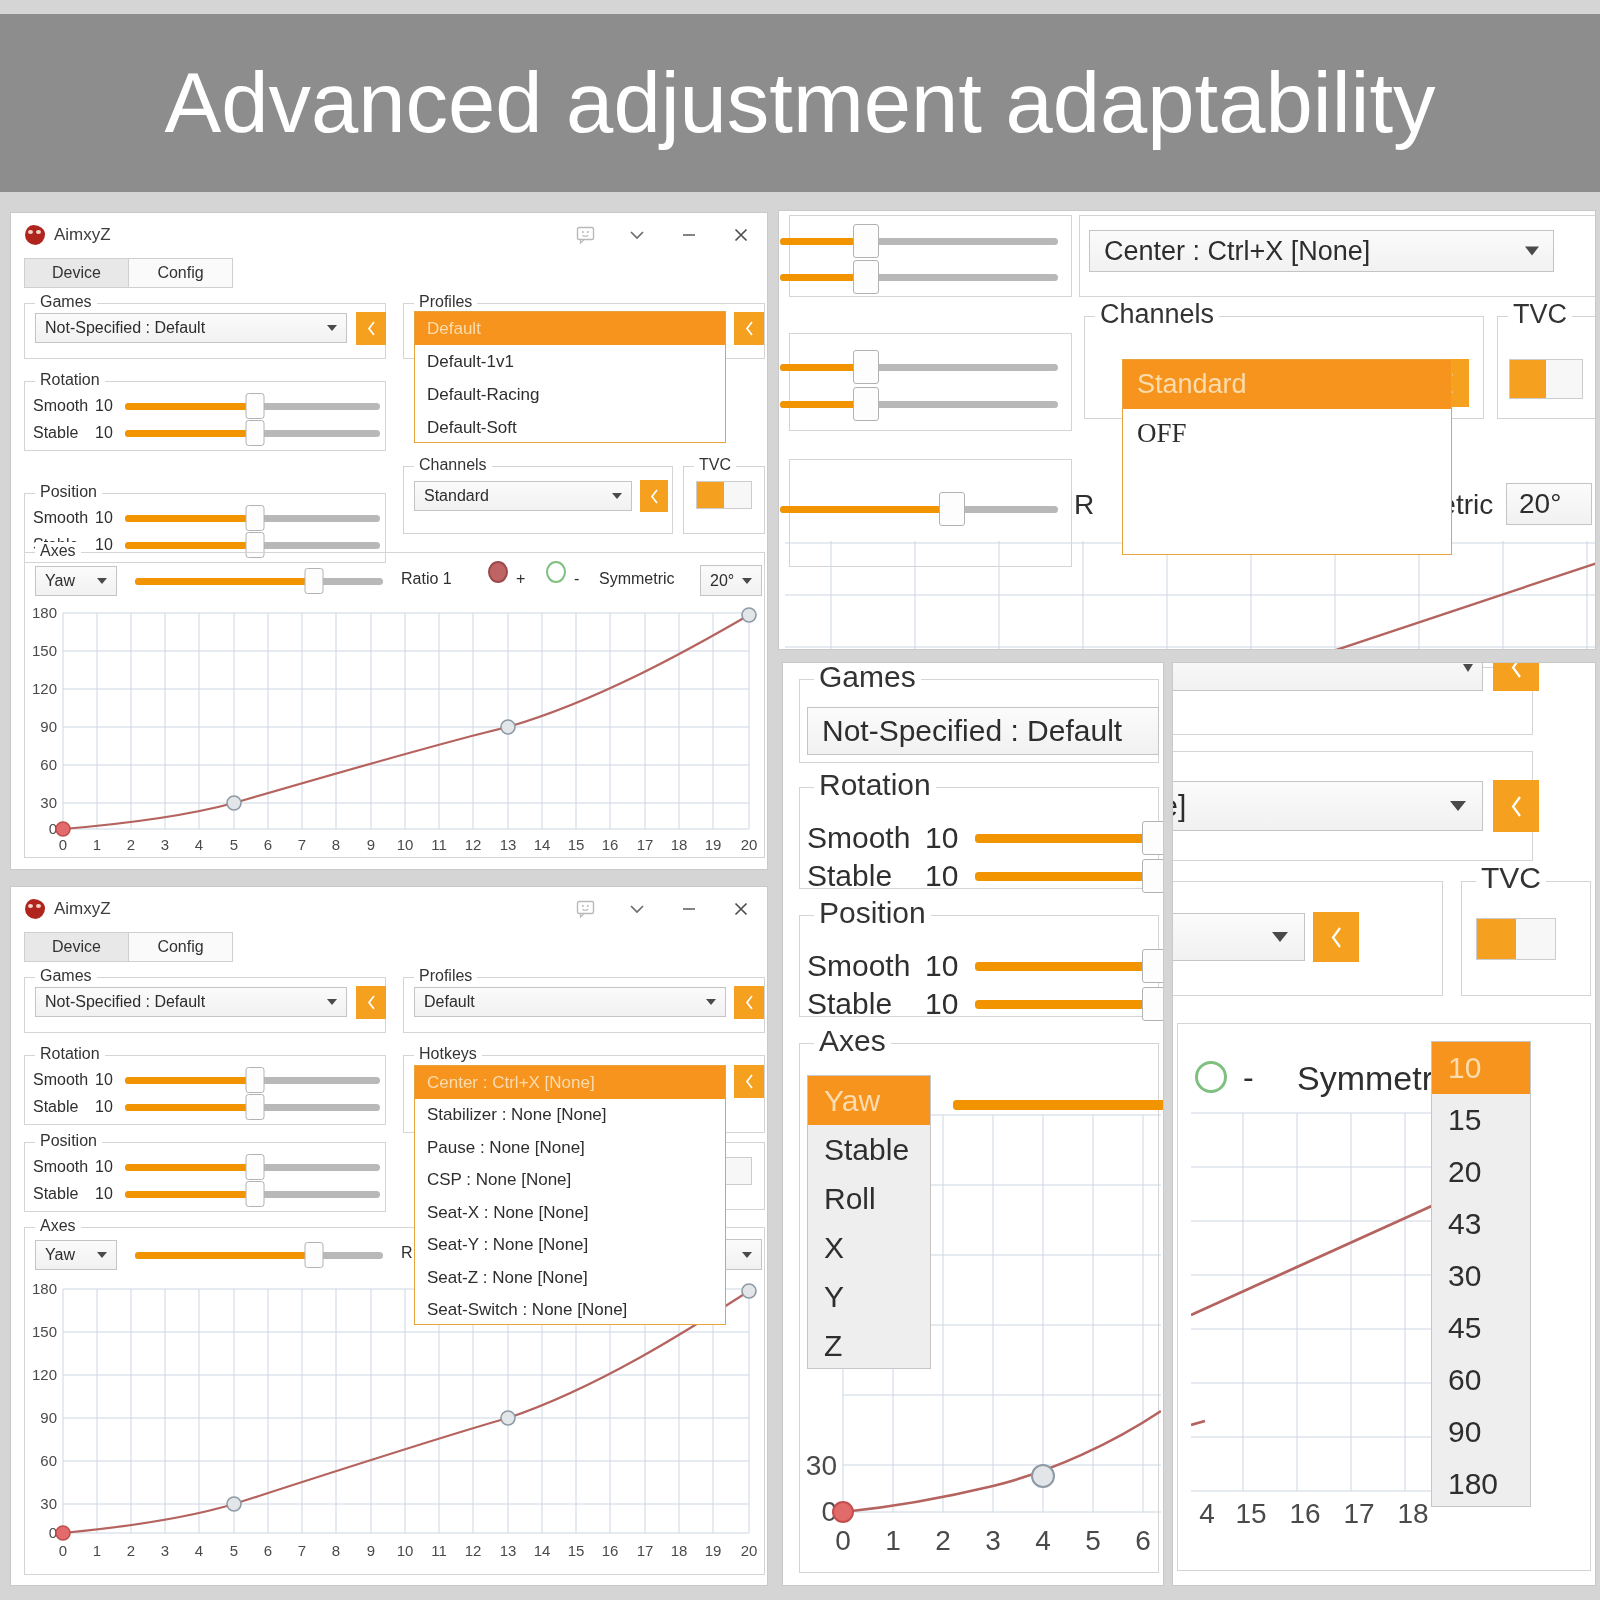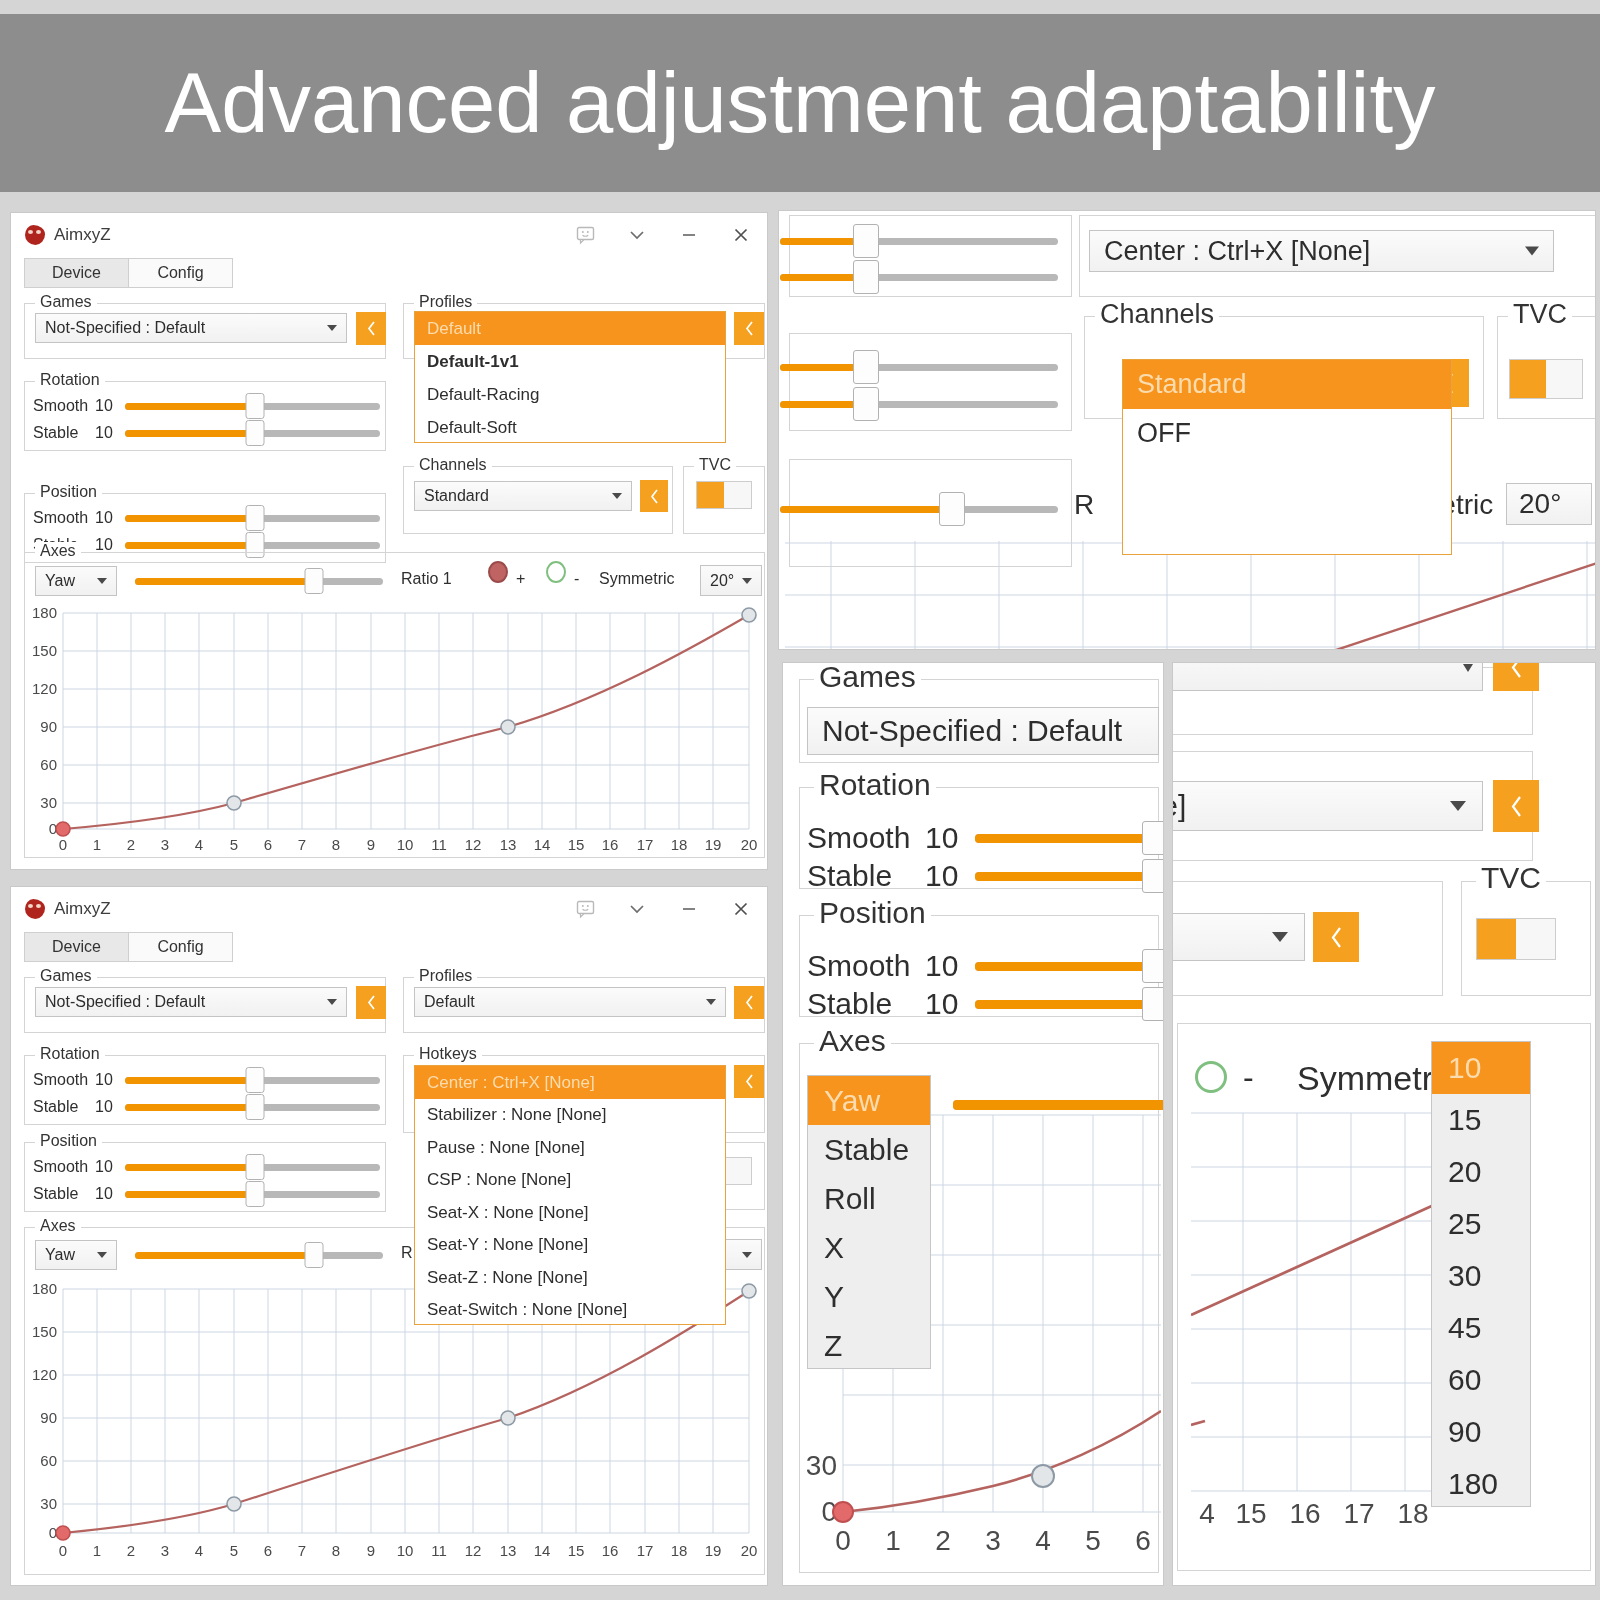--- a/index.html
+++ b/index.html
@@ -232,21 +232,21 @@
     <span class="glabel">Profiles</span>
   </div>
   <div class="btn-orange" style="left:723px; top:99px; width:30px; height:33px;">
     <svg width="13" height="19" viewBox="0 0 13 19">
         <path d="M9 3 L4 9.5 L9 16" fill="none" stroke="#fff" stroke-width="1.7"></path>
       </svg>
   </div>
 
   <div class="ddlist" style="left:403px; top:98px; width:312px; height:132px;">
     <div class="item sel" style="height:33px;">Default</div>
-    <div class="item" style="height:33px;font-weight:bold;">Default-1v1</div>
+    <div class="item" style="height:33px;">Default-1v1</div>
     <div class="item" style="height:33px;">Default-Racing</div>
     <div class="item" style="height:33px;">Default-Soft</div>
   </div>
 
   <div class="group" style="left:13px; top:168px; width:362px; height:70px;">
     <span class="glabel">Rotation</span>
   </div>
   <div class="slider-row" style="left:22px; top:180px; width:355px; height:26px;">
     <span class="sl-label" style="width:62px;">Smooth</span>
     <span class="sl-val" style="width:30px;">10</span>
@@ -448,21 +448,21 @@
   <div class="group" style="left:305px; top:105px; width:400px; height:103px;">
     <span class="glabel" style="font-size:27px; top:-18px;">Channels</span>
   </div>
   <div class="btn-orange" style="left:648px; top:148px; width:42px; height:48px;">
     <svg width="19" height="27" viewBox="0 0 19 27">
         <path d="M13 4 L6 13.5 L13 23" fill="none" stroke="#fff" stroke-width="2.2"></path>
       </svg>
   </div>
   <div class="ddlist" style="left:343px; top:148px; width:330px; height:196px;">
     <div class="item sel" style="height:49px; font-size:27px; padding-left:14px;">Standard</div>
-    <div class="item" style="height:49px; font-size:27px; padding-left:14px;">OFF</div>
+    <div class="item" style="height:49px; font-size:27px; padding-left:14px;font-family:Liberation Serif, serif;">OFF</div>
   </div>
 
   <div class="group" style="left:718px; top:105px; width:120px; height:103px;">
     <span class="glabel" style="font-size:27px; top:-18px;">TVC</span>
   </div>
   <div class="toggle" style="left:730px; top:148px; width:74px; height:40px;">
     <div class="on"></div>
   </div>
 
   <span class="big-text" style="left:295px; top:278px; font-size:28px;">R</span>
@@ -892,20 +892,20 @@
         <text class="tick-lg" x="168" y="420" text-anchor="middle">17</text>
         <text class="tick-lg" x="222" y="420" text-anchor="middle">18</text>
       </g>
     </svg>
   </div>
 
   <div class="vlist" style="left:258px; top:378px; width:100px; height:466px;">
     <div class="item sel" style="height:52px;">10</div>
     <div class="item" style="height:52px;">15</div>
     <div class="item" style="height:52px;">20</div>
-    <div class="item" style="height:52px;">25</div>
+    <div class="item" style="height:52px;">43</div>
     <div class="item" style="height:52px;">30</div>
     <div class="item" style="height:52px;">45</div>
     <div class="item" style="height:52px;">60</div>
     <div class="item" style="height:52px;">90</div>
     <div class="item" style="height:52px;">180</div>
   </div>
 </div>
 
 </body></html>

